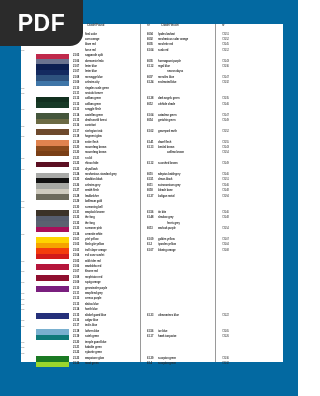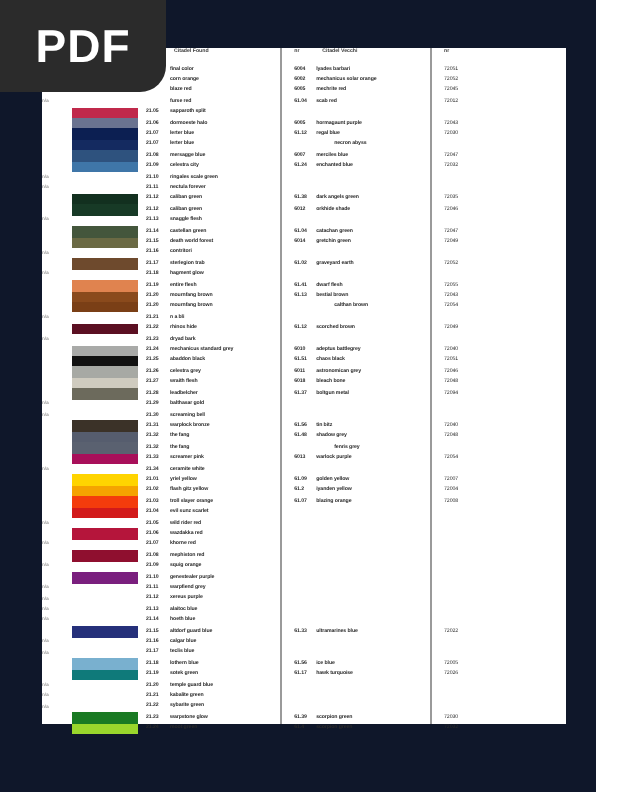--- a/index.html
+++ b/index.html
@@ -4,21 +4,21 @@
 <title>PDF Preview</title>
 <style>
   html,body{margin:0;padding:0;}
   body{
     width:298px;height:396px;background:#ffffff;
     font-family:"Liberation Sans",sans-serif;
     overflow:hidden;position:relative;
   }
   #page{
     position:absolute;left:0;top:0;width:298px;height:396px;
-    background:#0f172a;
+    background:#0369a1;
   }
   #sheet{
     position:absolute;left:21px;top:24px;width:262px;height:338px;
     background:#ffffff;
   }
   .cols{
     position:absolute;left:0;top:0;width:262px;height:338px;
     display:flex;flex-direction:row;align-items:stretch;
   }
   .colA{width:117px;position:relative;}

